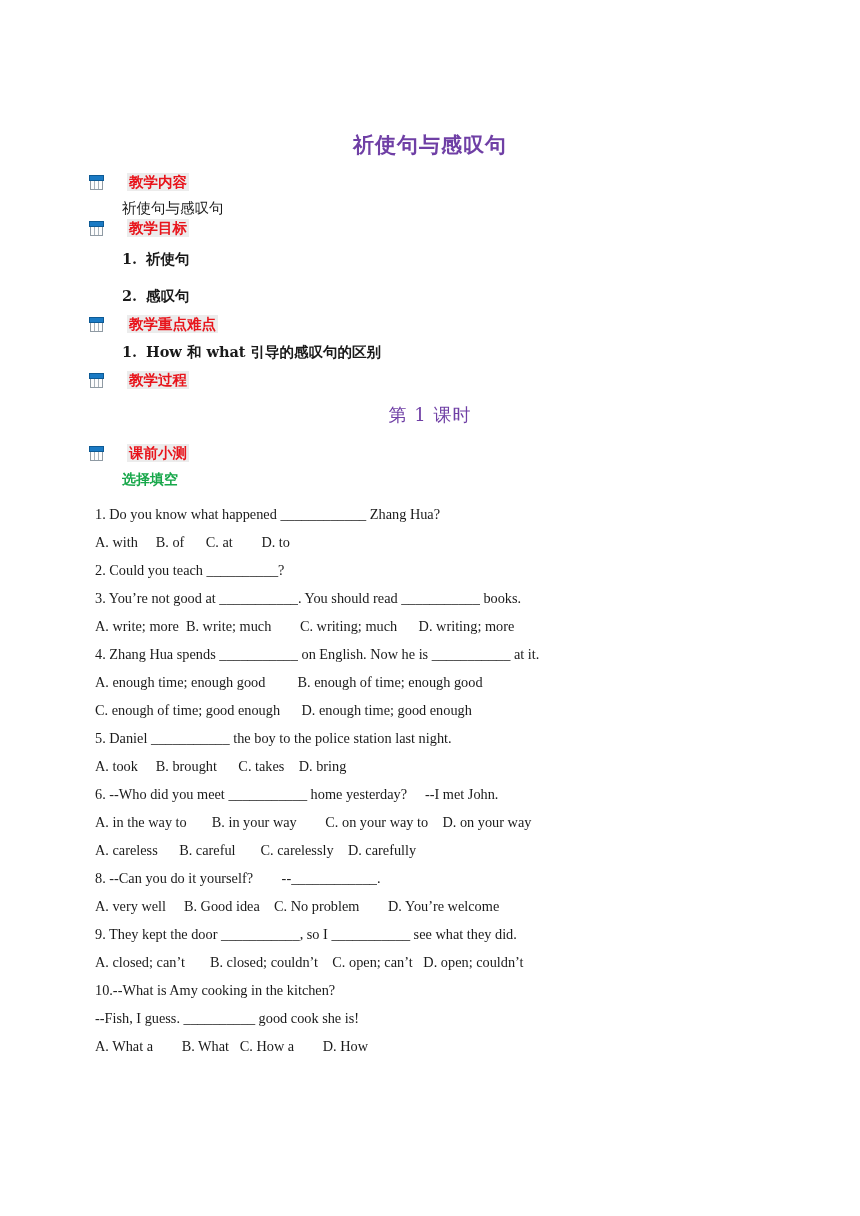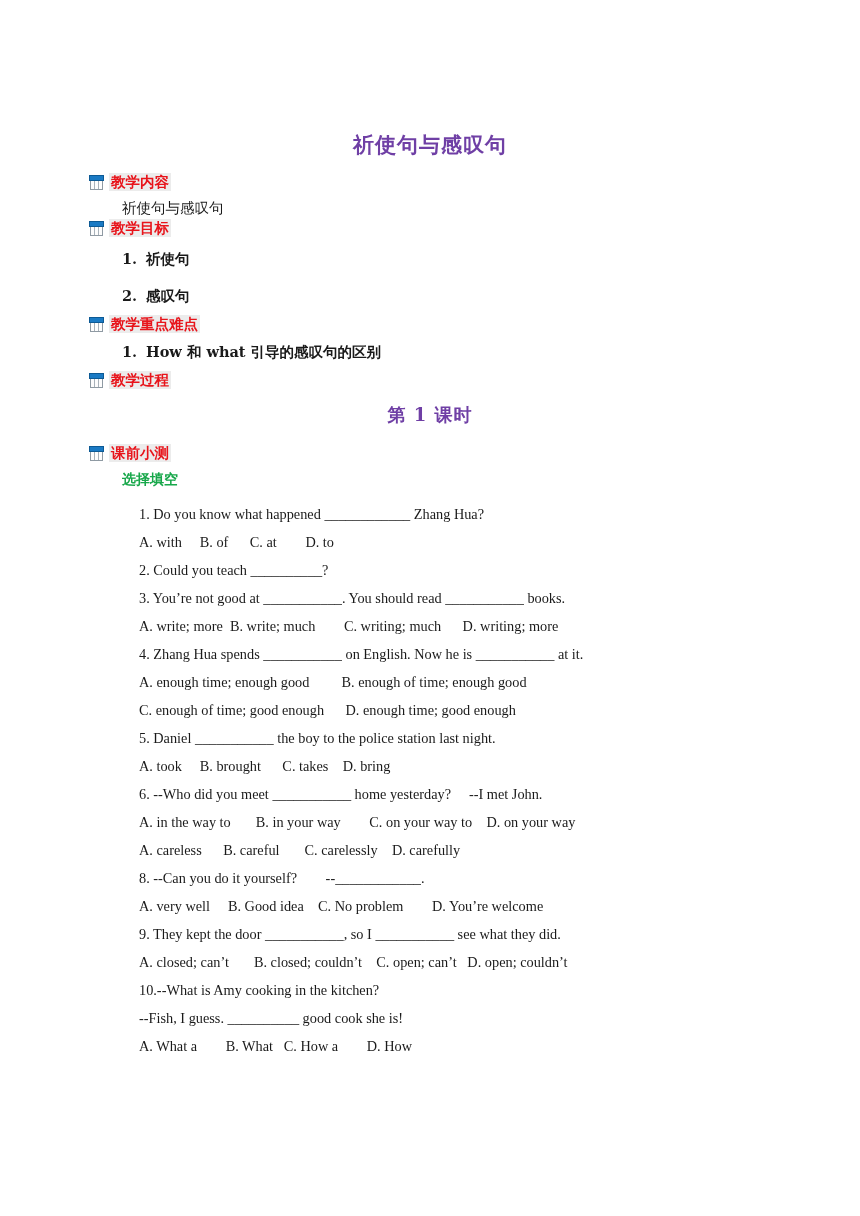--- a/index.html
+++ b/index.html
@@ -36,32 +36,32 @@
     letter-spacing: 1px;
   }
   .session-title {
     position: absolute;
     left: 0;
     top: 403px;
     width: 860px;
     text-align: center;
     color: #6f3fa5;
     font-size: 18px;
-    font-weight: bold;
+    font-weight: normal;
     font-family: "DejaVu Serif", "Liberation Serif", serif;
     letter-spacing: 1px;
   }
 
   
   .sec-row {
     position: absolute;
     left: 88px;
     display: flex;
     align-items: center;
-    gap: 4px;
+    gap: 22px;
     height: 20px;
   }
   .bullet-icon {
     width: 17px;
     height: 17px;
     position: relative;
     flex: 0 0 auto;
     display: inline-block;
   }
   .bullet-icon .cap {
@@ -147,21 +147,20 @@
     left: 95px;
     top: 500px;
     width: 720px;
   }
   .q-line {
     font-size: 14.3px;
     line-height: 28px;
     color: #1a1a1a;
     white-space: pre;
     font-family: "Liberation Serif", "DejaVu Serif", serif;
-    margin-left: 44px;
   }
 </style>
 </head>
 <body>
 
 <div class="page">
 
   <div class="doc-title">祈使句与感叹句</div>
 
   <div class="sec-row" style="top:172px">

